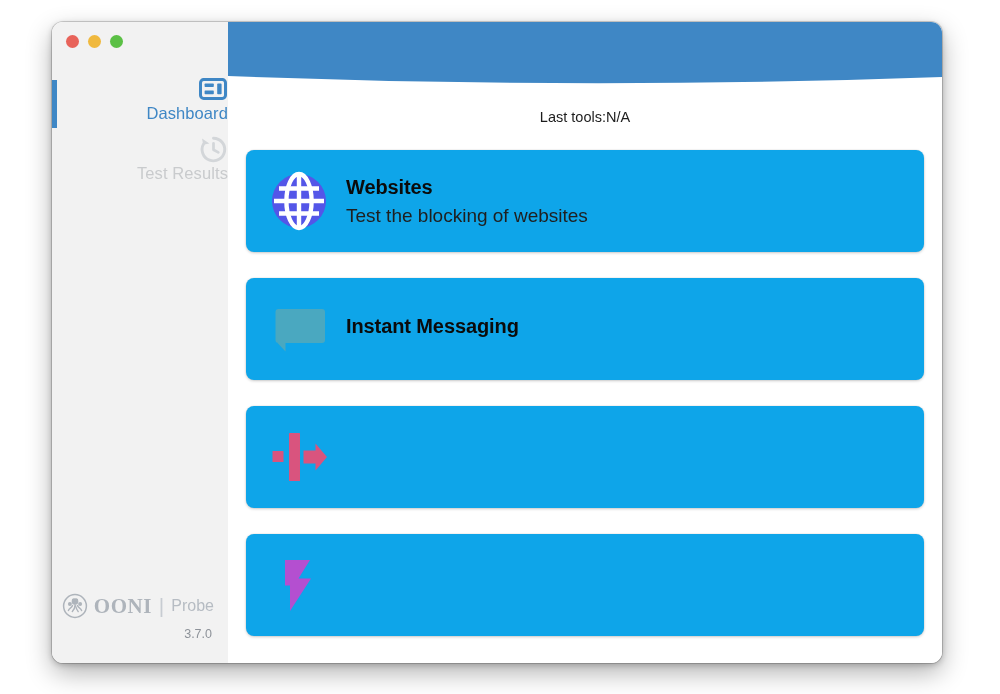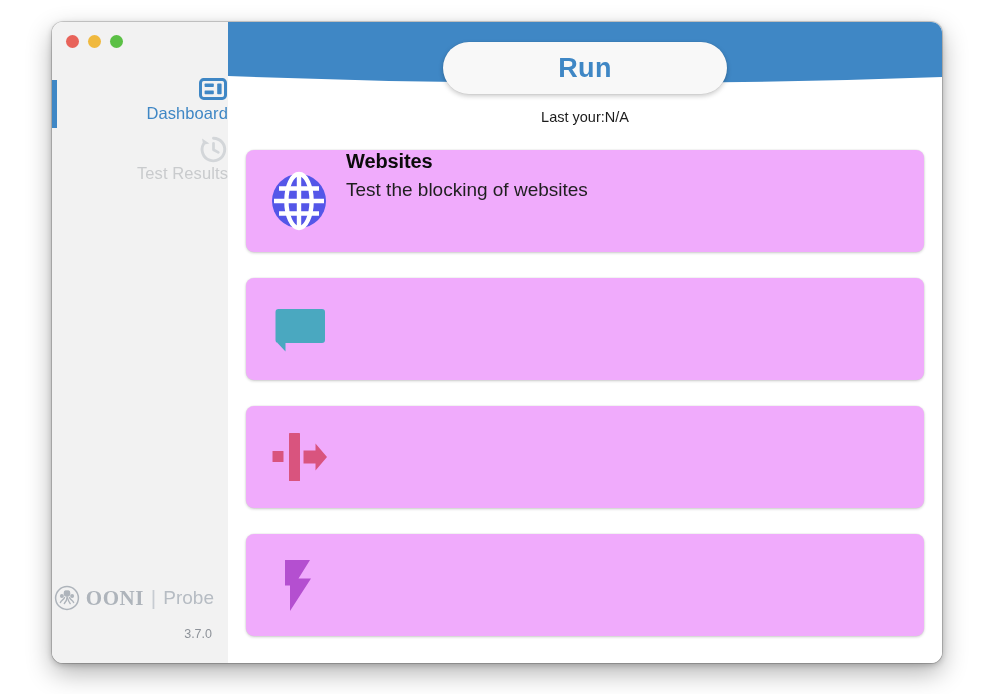--- a/index.html
+++ b/index.html
@@ -124,26 +124,26 @@
     color: #aeb4bb;
     letter-spacing: 0.5px;
   }
   .brand-sep {
     color: #c7ccd2;
     font-size: 21px;
     font-weight: 300;
     margin: 0 1px;
   }
   .brand-probe {
-    font-size: 19px;
+    font-size: 16px;
     color: #b6bcc3;
     font-weight: 400;
   }
   .brand-version {
-    margin-top: 16px;
+    margin-top: 8px;
     font-size: 12.5px;
     color: #8d9299;
     padding-right: 2px;
   }
 
   
   #main {
     position: absolute;
     left: 176px;
     top: 0;
@@ -193,25 +193,25 @@
   
   #cards {
     position: absolute;
     left: 18px;
     top: 128px;
     width: 678px;
   }
   .card {
     position: relative;
     height: 102px;
-    background: #f0abfc;
+    background: #0ea5e9;
     border-radius: 8px;
     box-shadow: 0 1px 3px rgba(0,0,0,0.20), 0 0 0 0.5px rgba(0,0,0,0.05);
     display: flex;
-    align-items: flex-start;
+    align-items: center;
     margin-bottom: 26px;
     cursor: pointer;
     box-sizing: border-box;
   }
   .card-icon {
     width: 78px;
     min-width: 78px;
     height: 102px;
     display: flex;
     align-items: center;
@@ -303,26 +303,23 @@
     </div>
 
     <div id="main">
 
       <div id="header-curve">
         <svg width="714" height="70" viewBox="0 0 714 70" preserveAspectRatio="none">
           <path d="M0,0 L714,0 L714,55 Q357,68 0,54 Z" fill="#3f87c5"></path>
         </svg>
       </div>
 
-      <div id="run-button">
-        <span id="run-label">Run</span>
-      </div>
 
       <div id="last-test">
-        <span>Last your:</span><span class="lt-val">N/A</span>
+        <span>Last tools:</span><span class="lt-val">N/A</span>
       </div>
 
       <div id="cards">
 
         <div class="card">
           <div class="card-icon">
             <svg width="60" height="60" viewBox="0 0 60 60">
               <circle cx="30" cy="30" r="27" fill="#5456e8"></circle>
               <g stroke="#ffffff" stroke-width="4.4" fill="none">
                 <line x1="5" y1="30" x2="55" y2="30"></line>
@@ -340,20 +337,21 @@
         </div>
 
         <div class="card">
           <div class="card-icon">
             <svg width="60" height="60" viewBox="0 0 60 60">
               <path d="M6.5 13 Q6.5 10 9.5 10 L53 10 Q56 10 56 13 L56 41 Q56 44 53 44
                        L16.5 44 L16.5 52.5 L8.5 44 L9.5 44 Q6.5 44 6.5 41 Z" fill="#4aa8c0"></path>
             </svg>
           </div>
           <div class="card-text">
+            <div class="card-title">Instant Messaging</div>
           </div>
         </div>
 
         <div class="card">
           <div class="card-icon">
             <svg width="60" height="60" viewBox="0 0 60 60">
               <g fill="#d9547e">
                 <rect x="3.5" y="24" width="11" height="11" rx="0.6"></rect>
                 <rect x="20" y="6" width="11" height="48" rx="0.6"></rect>
                 <path d="M34.5 23.5 L46.5 23.5 L46.5 16.5 L58 30 L46.5 43.5 L46.5 36.5 L34.5 36.5 Z"></path>

